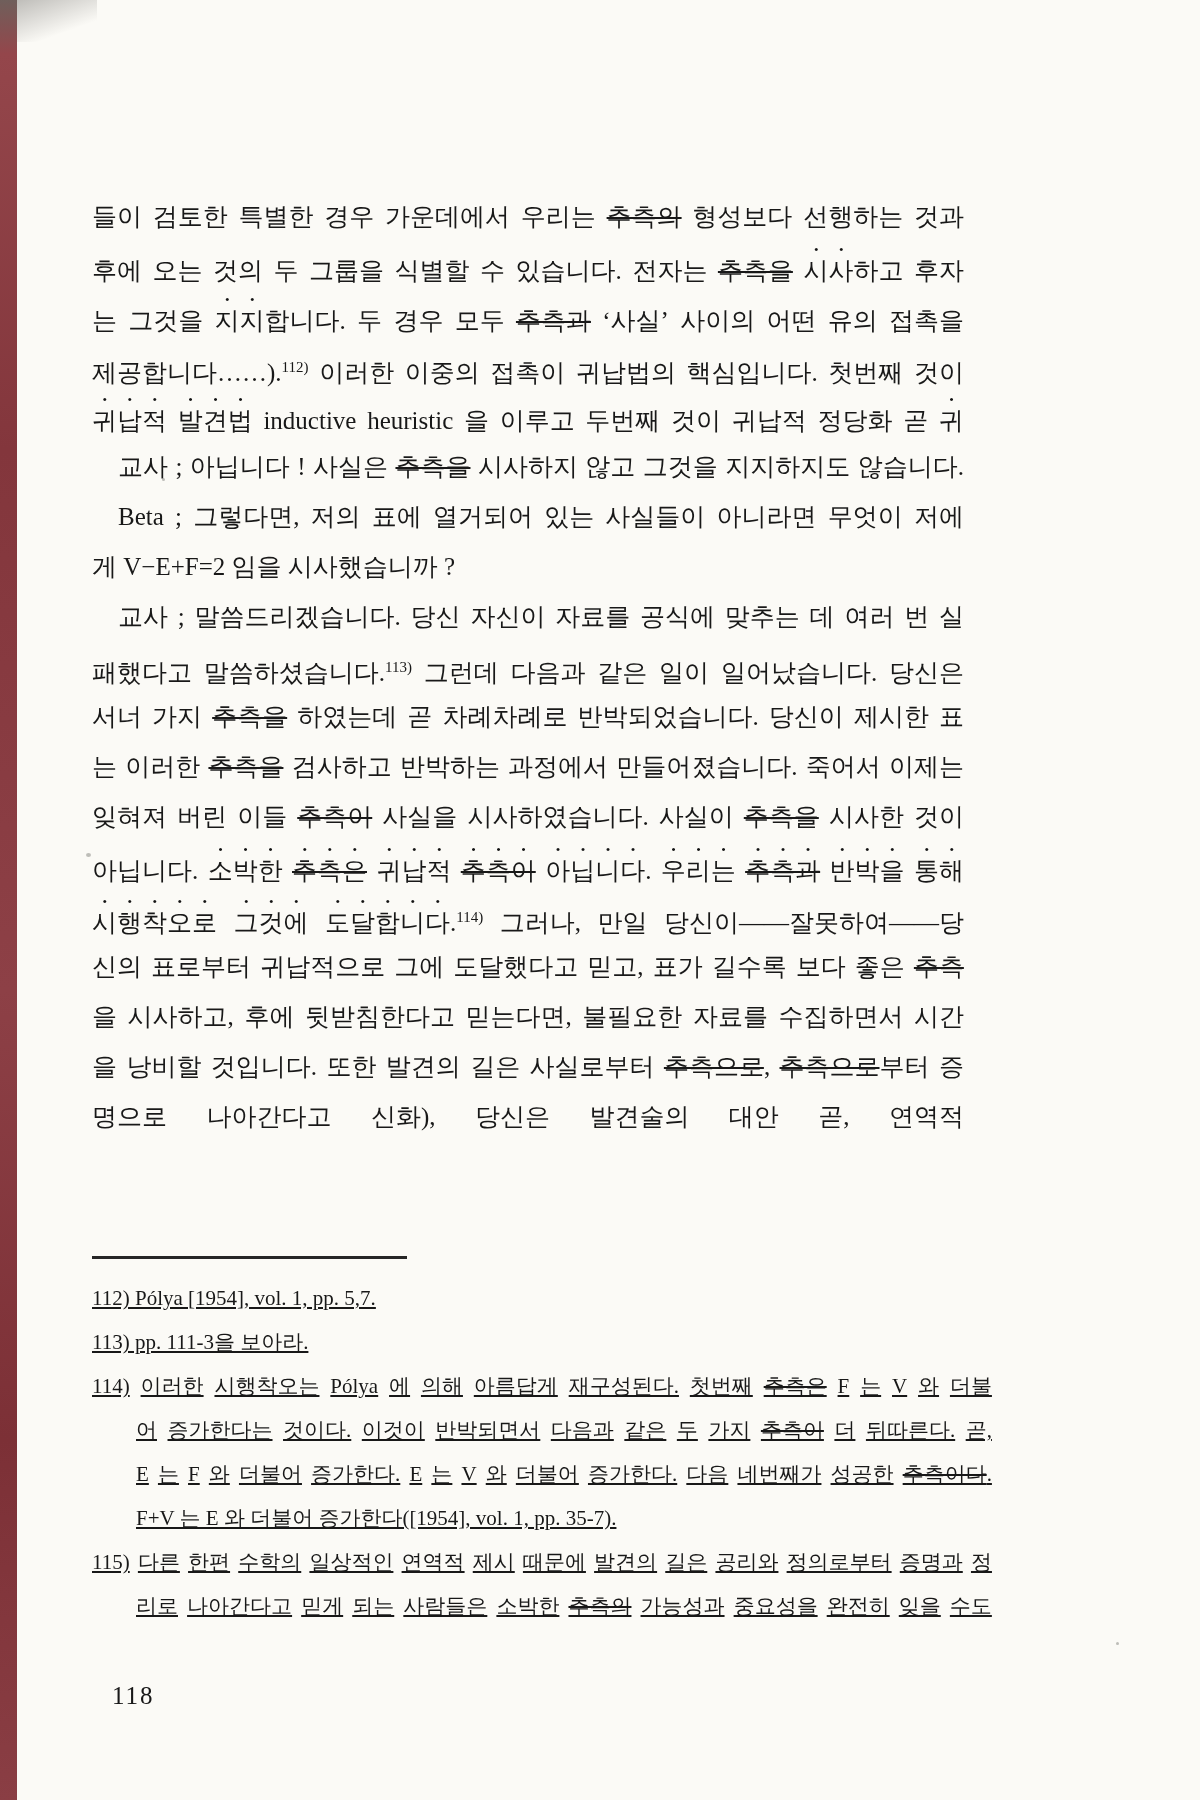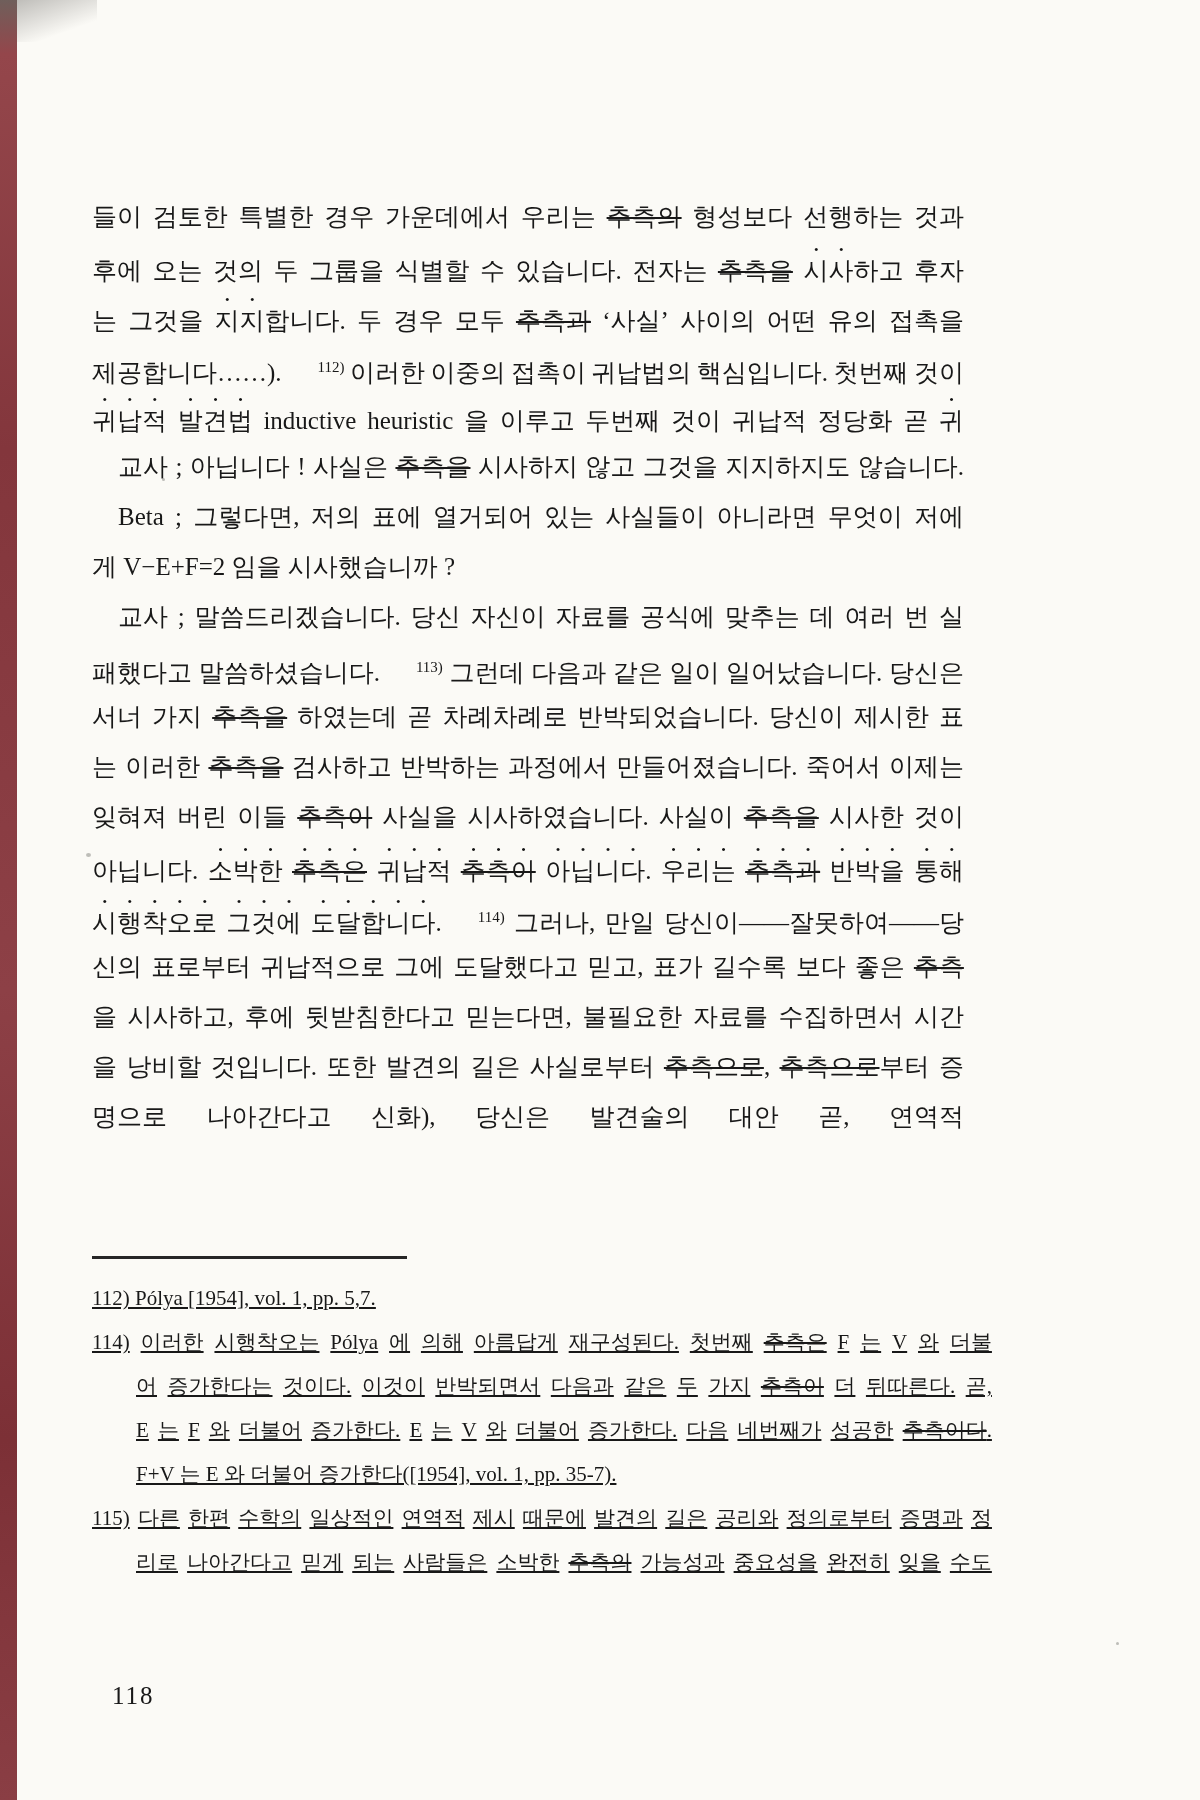--- a/index.html
+++ b/index.html
@@ -13,21 +13,21 @@
   .footnotes{position:absolute;left:92px;top:1276px;width:900px;}
   .bline{height:50px;line-height:50px;font-size:25px;font-weight:500;}
   .fline{height:44px;line-height:44px;font-size:21px;font-weight:500;text-decoration:underline;}
   .just{display:flex;justify-content:space-between;align-items:baseline;}
   .plain{text-align:left;white-space:pre-wrap;}
   .ind{padding-left:26px;text-align:center;}
   .hang{padding-left:44px;}
   .w{display:inline-block;white-space:nowrap;}
   .strike{text-decoration:line-through;text-decoration-thickness:2px;}
   .dots{-webkit-text-emphasis:filled dot #141414;text-emphasis:filled dot #141414;text-align:right;}
-  .sup{font-size:0.6em;vertical-align:super;margin-left:36px;}
+  .sup{font-size:0.6em;vertical-align:super;}
   .fn-sep{position:absolute;left:92px;top:1256px;width:315px;height:3px;background:#262626;}
   .page-number{position:absolute;left:112px;top:1676px;font-size:25px;line-height:40px;letter-spacing:2px;font-weight:400;}
   .speck{position:absolute;background:#8a8a85;border-radius:50%;opacity:.55;}
   .speck.s1{left:86px;top:853px;width:5px;height:4px;}
   .speck.s2{left:162px;top:478px;width:3px;height:3px;}
   .speck.s3{left:1116px;top:1642px;width:3px;height:3px;}
 </style>
 </head>
 <body>
 
@@ -248,20 +248,21 @@
         <span class="w"><span>당신은</span></span>
         <span class="w"><span>발견술의</span></span>
         <span class="w"><span>대안</span></span>
         <span class="w"><span>곧,</span></span>
         <span class="w"><span>연역적</span></span>
       </div>
     </div>
   <div class="fn-sep"></div>
   <div class="footnotes" id="footnotes">
       <div class="fline plain"><span>112) Pólya [1954], vol. 1, pp. 5,7.</span></div>
+      <div class="fline plain"><span>113) pp. 111-3을 보아라.</span></div>
       <div class="fline just">
         <span class="w"><span>114)</span></span>
         <span class="w"><span>이러한</span></span>
         <span class="w"><span>시행착오는</span></span>
         <span class="w"><span>Pólya</span></span>
         <span class="w"><span>에</span></span>
         <span class="w"><span>의해</span></span>
         <span class="w"><span>아름답게</span></span>
         <span class="w"><span>재구성된다.</span></span>
         <span class="w"><span>첫번째</span></span>

